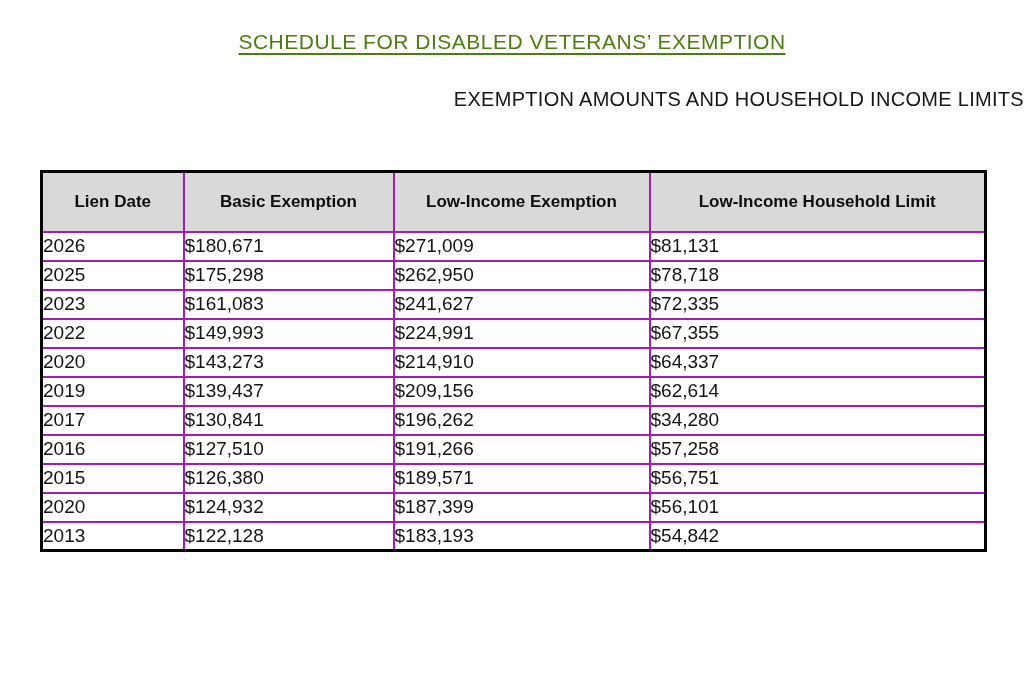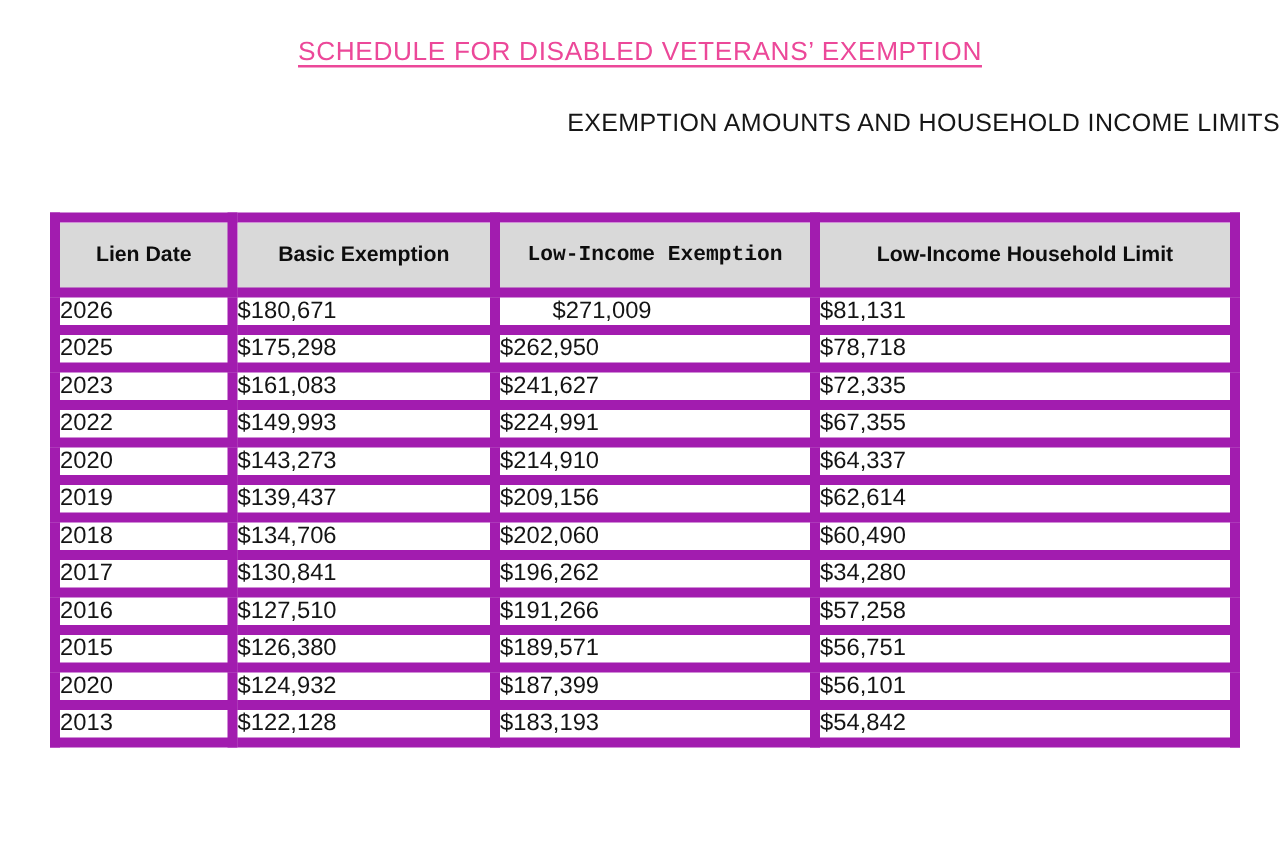--- a/index.html
+++ b/index.html
@@ -21,21 +21,21 @@
     top: 30px;
     left: 0;
     width: 100%;
     text-align: center;
     font-size: 21px;
     font-weight: 400;
     letter-spacing: 0.5px;
     text-decoration: underline;
     text-decoration-thickness: 2px;
     text-underline-offset: 4px;
-    color: #ec4899;
+    color: #4d7c0f;
   }
   .doc-subtitle {
     position: absolute;
     top: 88px;
     left: 0;
     width: 100%;
     text-align: right;
     font-size: 20px;
     font-weight: 400;
     letter-spacing: 0.3px;
@@ -45,21 +45,21 @@
     position: absolute;
     top: 170px;
     left: 40px;
     width: 944px;
     border-collapse: collapse;
     table-layout: fixed;
     border: 3px solid #000000;
   }
   table.schedule th,
   table.schedule td {
-    border: 8px solid #a21caf;
+    border: 2px solid #a21caf;
     vertical-align: middle;
     white-space: nowrap;
     overflow: hidden;
   }
   table.schedule th {
     height: 60px;
     background: #d9d9d9;
     font-size: 17px;
     font-weight: 700;
     color: #0d0d0d;
@@ -69,27 +69,25 @@
     font-size: 19px;
     font-weight: 400;
     background: #ffffff;
     color: #141414;
   }
   
   th.hl-top {
     border-left-width: 4px;
     border-right-width: 4px;
     border-top-width: 4px;
-    font-family: Liberation Mono, monospace;
   }
   td.hl-bottom {
     border-left-width: 4px;
     border-right-width: 4px;
     border-bottom-width: 4px;
-    padding-left: 42px;
   }
   td.bold-year {
     font-weight: 700;
   }
 </style>
 </head>
 <body>
 
 <div class="doc">
 
@@ -143,26 +141,20 @@
           <td>$214,910</td>
           <td>$64,337</td>
         </tr>
         <tr>
           <td>2019</td>
           <td>$139,437</td>
           <td>$209,156</td>
           <td>$62,614</td>
         </tr>
         <tr>
-          <td>2018</td>
-          <td>$134,706</td>
-          <td>$202,060</td>
-          <td>$60,490</td>
-        </tr>
-        <tr>
           <td>2017</td>
           <td>$130,841</td>
           <td>$196,262</td>
           <td>$34,280</td>
         </tr>
         <tr>
           <td>2016</td>
           <td>$127,510</td>
           <td>$191,266</td>
           <td>$57,258</td>

